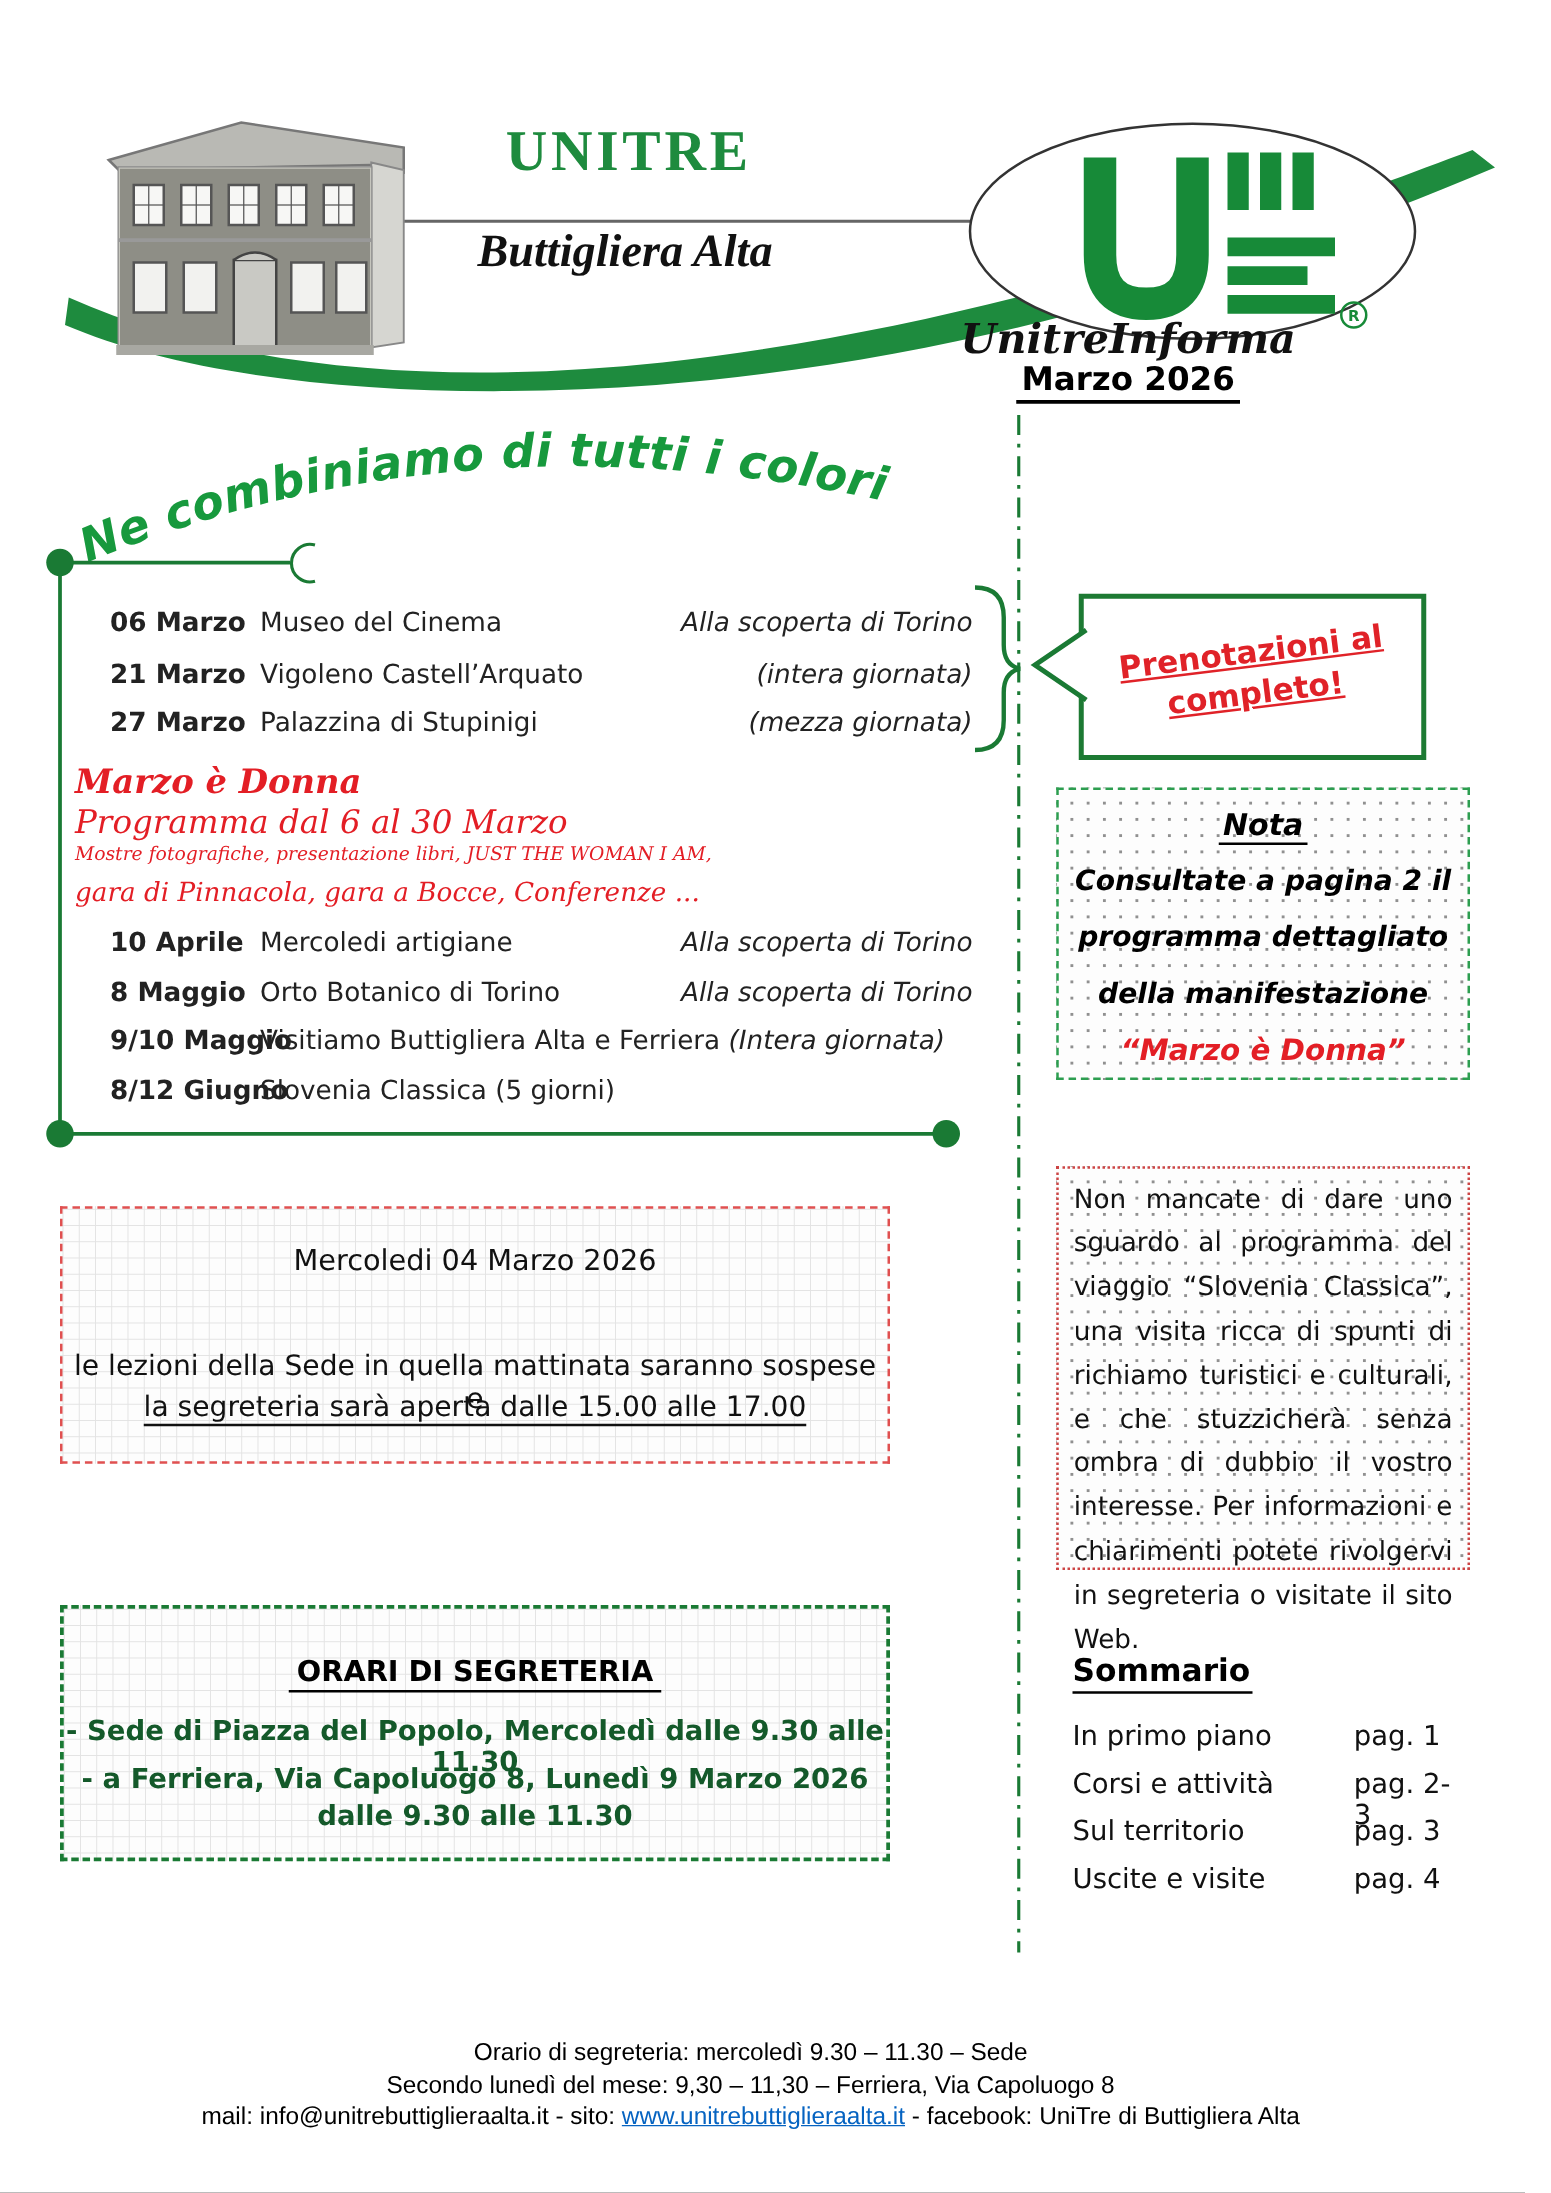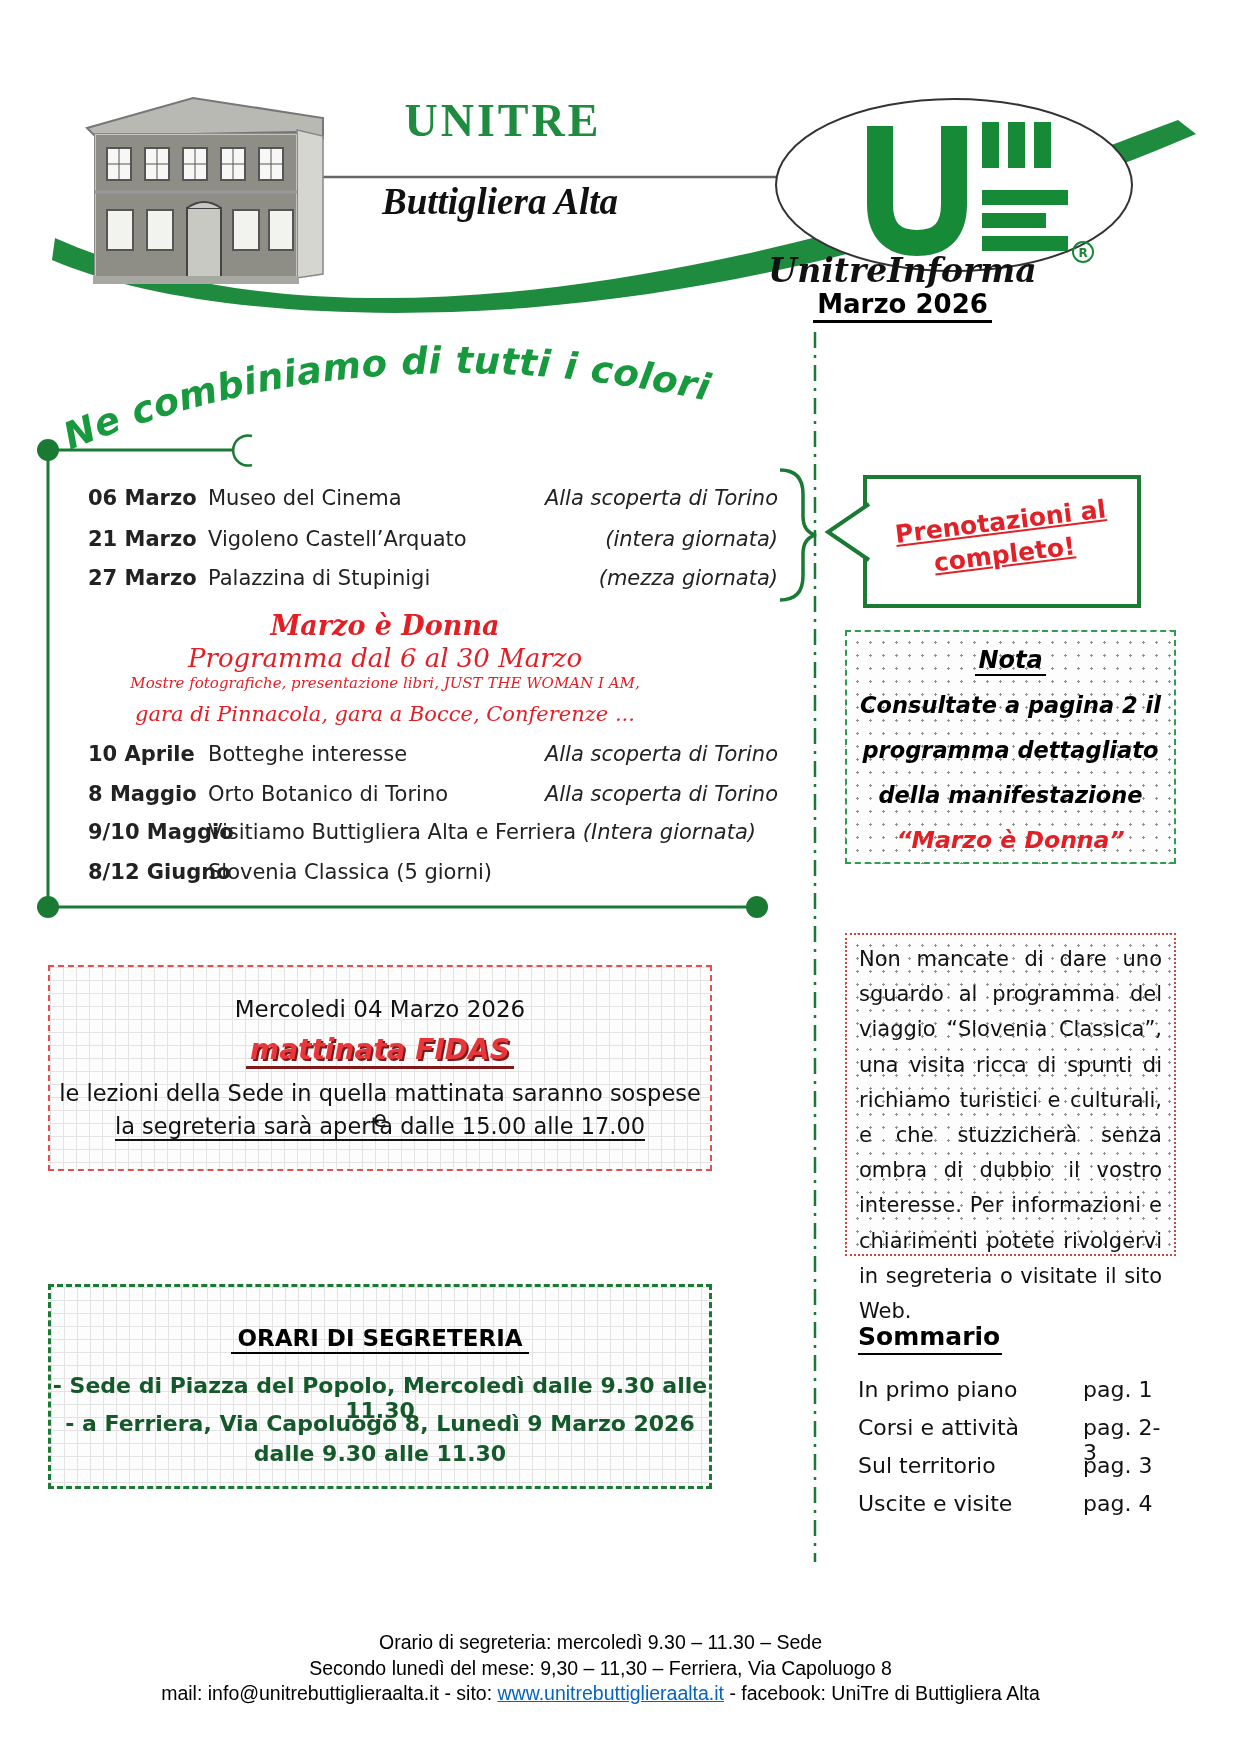--- a/index.html
+++ b/index.html
@@ -26,21 +26,21 @@
   .headline-svg text{font-family:"DejaVu Sans",sans-serif;font-weight:bold;
     font-style:italic;font-size:37px;fill:#17993d;letter-spacing:.5px;}
 
   
   .events{left:48px;top:450px;width:732px;height:460px;font-size:21px;}
   .ev-row{position:absolute;left:0;width:100%;height:30px;white-space:nowrap;}
   .ev-date{position:absolute;left:40px;font-weight:bold;color:#222;}
   .ev-title{position:absolute;left:160px;color:#222;}
   .ev-note{position:absolute;right:2px;font-style:italic;color:#222;}
   .ev-note-inline{font-style:italic;}
-  .donna{position:absolute;left:12px;right:70px;text-align:center;color:#e31e25;
+  .donna{position:absolute;left:12px;right:70px;color:#e31e25;
     font-family:"DejaVu Serif",serif;}
   .donna-title{position:absolute;left:0;right:0;top:0;font-size:27px;
     font-weight:bold;font-style:italic;}
   .donna-l1{position:absolute;left:0;right:0;top:33px;font-size:26px;font-style:italic;}
   .donna-l2{position:absolute;left:0;right:0;top:64px;font-size:15px;font-style:italic;}
   .donna-l3{position:absolute;left:0;right:0;top:92px;font-size:21px;font-style:italic;}
 
   
   .gridbg{background-color:#fdfdfd;background-image:
      linear-gradient(#e3e3e3 1px, transparent 1px),
@@ -200,21 +200,21 @@
 
     <div class="donna" style="top:160px;height:120px">
       <div class="donna-title">Marzo è Donna</div>
       <div class="donna-l1">Programma dal 6  al 30 Marzo</div>
       <div class="donna-l2">Mostre fotografiche, presentazione libri, JUST THE WOMAN I AM,</div>
       <div class="donna-l3">gara di Pinnacola, gara a Bocce, Conferenze ...</div>
     </div>
 
     <div class="ev-row" style="top:292px">
       <span class="ev-date">10 Aprile</span>
-      <span class="ev-title">Botteghe interesse</span>
+      <span class="ev-title">Mercoledi artigiane</span>
       <span class="ev-note">Alla scoperta di Torino</span>
     </div>
     <div class="ev-row" style="top:332px">
       <span class="ev-date">8 Maggio</span>
       <span class="ev-title">Orto Botanico di Torino</span>
       <span class="ev-note">Alla scoperta di Torino</span>
     </div>
     <div class="ev-row" style="top:370px">
       <span class="ev-date">9/10 Maggio</span>
       <span class="ev-title">
@@ -237,23 +237,20 @@
       <span>Nota</span>
     </div>
     <div class="nota-l" style="top:60px">Consultate a pagina 2 il</div>
     <div class="nota-l" style="top:105px">programma dettagliato</div>
     <div class="nota-l" style="top:150px">della manifestazione</div>
     <div class="nota-red">“Marzo è Donna”</div>
   </div>
 
   <div class="abs fidas-box gridbg">
     <div class="fidas-l1">Mercoledi 04 Marzo 2026</div>
-    <div class="fidas-l2">
-      <span>mattinata FIDAS</span>
-    </div>
     <div class="fidas-l3">le lezioni della Sede in quella mattinata saranno sospese e</div>
     <div class="fidas-l4">
       <span>la segreteria sarà aperta dalle 15.00 alle 17.00</span>
     </div>
   </div>
 
   <div class="abs slov-box dotbg">
     <div class="slov-text">Non mancate di dare uno sguardo al programma del viaggio “Slovenia Classica”, una visita ricca di spunti di richiamo turistici e culturali, e che stuzzicherà senza ombra di dubbio il vostro interesse. Per informazioni e chiarimenti potete rivolgervi in segreteria o visitate il sito Web.</div>
   </div>
 

